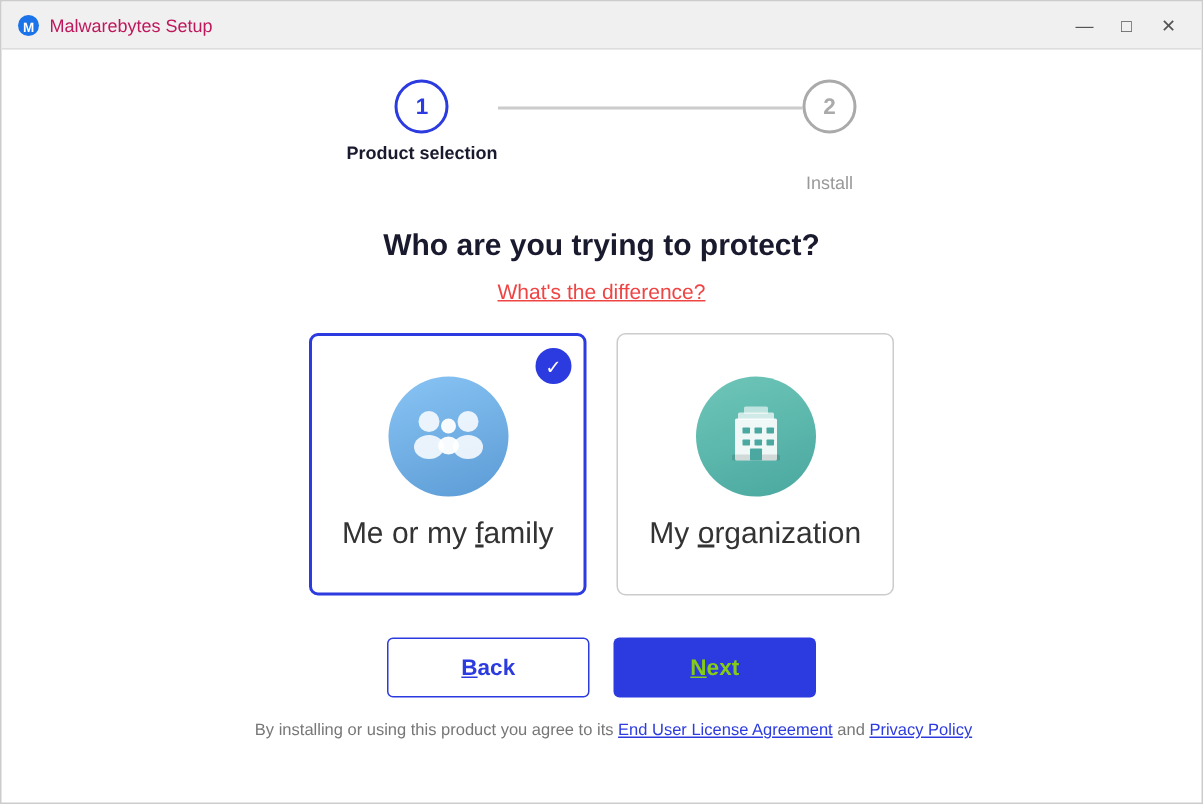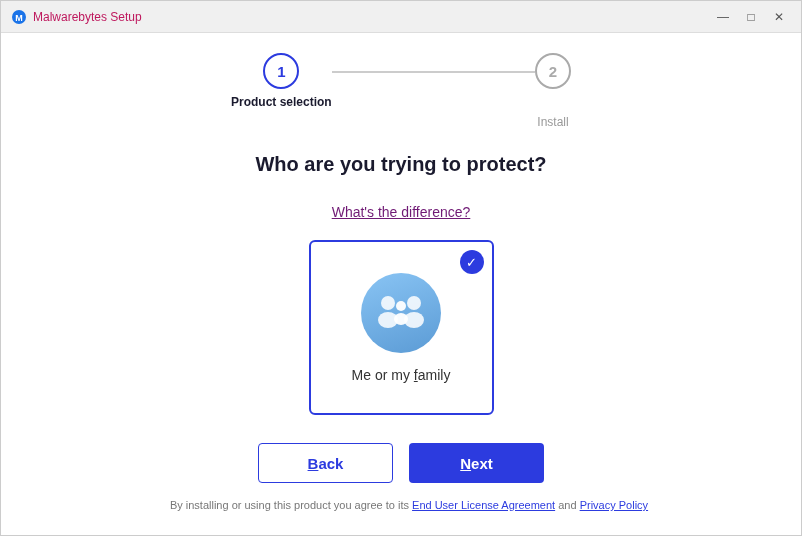--- a/index.html
+++ b/index.html
@@ -105,25 +105,25 @@
       background: #ccc;
       margin-top: 18px;
       mx: 6px;
     }
 
     
     .heading {
       font-size: 20px;
       font-weight: 700;
       color: #1a1a2e;
-      margin-bottom: 28px;
+      margin-bottom: 10px;
       text-align: center;
     }
     .diff-link {
-      color: #701a75;
+      color: #ef4444;
       font-size: 14px;
       text-decoration: underline;
       cursor: pointer;
       margin-bottom: 20px;
       display: inline-block;
     }
 
     
     .cards {
       display: flex;
@@ -170,21 +170,21 @@
       align-items: center;
       justify-content: center;
     }
     .card-icon-circle.family {
       background: linear-gradient(160deg, #89c4f4 0%, #5b9bd5 100%);
     }
     .card-icon-circle.org {
       background: linear-gradient(160deg, #6ec6b8 0%, #4aa8a0 100%);
     }
     .card-label {
-      font-size: 14px;
+      font-size: 20px;
       color: #333;
       text-align: right;
     }
     
     .family-svg { width: 52px; height: 42px; }
     
     .org-svg { width: 44px; height: 48px; }
 
     
     .btn-row {
@@ -201,21 +201,21 @@
       cursor: pointer;
       border: none;
     }
     .btn-back {
       background: #fff;
       border: 1.5px solid #2c3bdf;
       color: #2c3bdf;
     }
     .btn-next {
       background: #2c3bdf;
-      color: #ffffff;
+      color: #84cc16;
     }
 
     
     .footer-text {
       font-size: 11px;
       color: #777;
       padding-left: 16px;
     }
     .footer-link {
       color: #2c3bdf;
@@ -277,20 +277,44 @@
           <circle cx="39" cy="11" r="7" fill="rgba(255,255,255,0.85)"></circle>
           <ellipse cx="39" cy="28" rx="10" ry="8" fill="rgba(255,255,255,0.85)"></ellipse>
 
           <circle cx="26" cy="14" r="5" fill="rgba(255,255,255,0.95)"></circle>
           <ellipse cx="26" cy="27" rx="7" ry="6" fill="rgba(255,255,255,0.95)"></ellipse>
         </svg>
       </div>
       <span class="card-label">Me or my <u>f</u>amily</span>
     </div>
 
+    <div class="card">
+      <div class="card-icon-circle org">
+
+        <svg class="org-svg" viewBox="0 0 44 48" fill="none" xmlns="http://www.w3.org/2000/svg">
+
+          <rect x="8" y="12" width="28" height="28" rx="1" fill="rgba(255,255,255,0.9)"></rect>
+
+          <rect x="6" y="36" width="32" height="4" rx="1" fill="rgba(0,0,0,0.12)"></rect>
+
+          <rect x="13" y="18" width="5" height="4" rx="0.5" fill="#4aa8a0"></rect>
+          <rect x="21" y="18" width="5" height="4" rx="0.5" fill="#4aa8a0"></rect>
+          <rect x="29" y="18" width="5" height="4" rx="0.5" fill="#4aa8a0"></rect>
+          <rect x="13" y="26" width="5" height="4" rx="0.5" fill="#4aa8a0"></rect>
+          <rect x="21" y="26" width="5" height="4" rx="0.5" fill="#4aa8a0"></rect>
+          <rect x="29" y="26" width="5" height="4" rx="0.5" fill="#4aa8a0"></rect>
+
+          <rect x="10" y="8" width="24" height="5" rx="1" fill="rgba(255,255,255,0.7)"></rect>
+          <rect x="14" y="4" width="16" height="5" rx="1" fill="rgba(255,255,255,0.6)"></rect>
+
+          <rect x="18" y="32" width="8" height="8" rx="0.5" fill="#4aa8a0"></rect>
+        </svg>
+      </div>
+      <span class="card-label">My <u>o</u>rganization</span>
+    </div>
 
   </div>
 
   <div class="btn-row">
     <button class="btn btn-back"><u>B</u>ack</button>
     <button class="btn btn-next"><u>N</u>ext</button>
   </div>
 
   <div class="footer-text">
     <span>By installing or using this product you agree to its </span>

